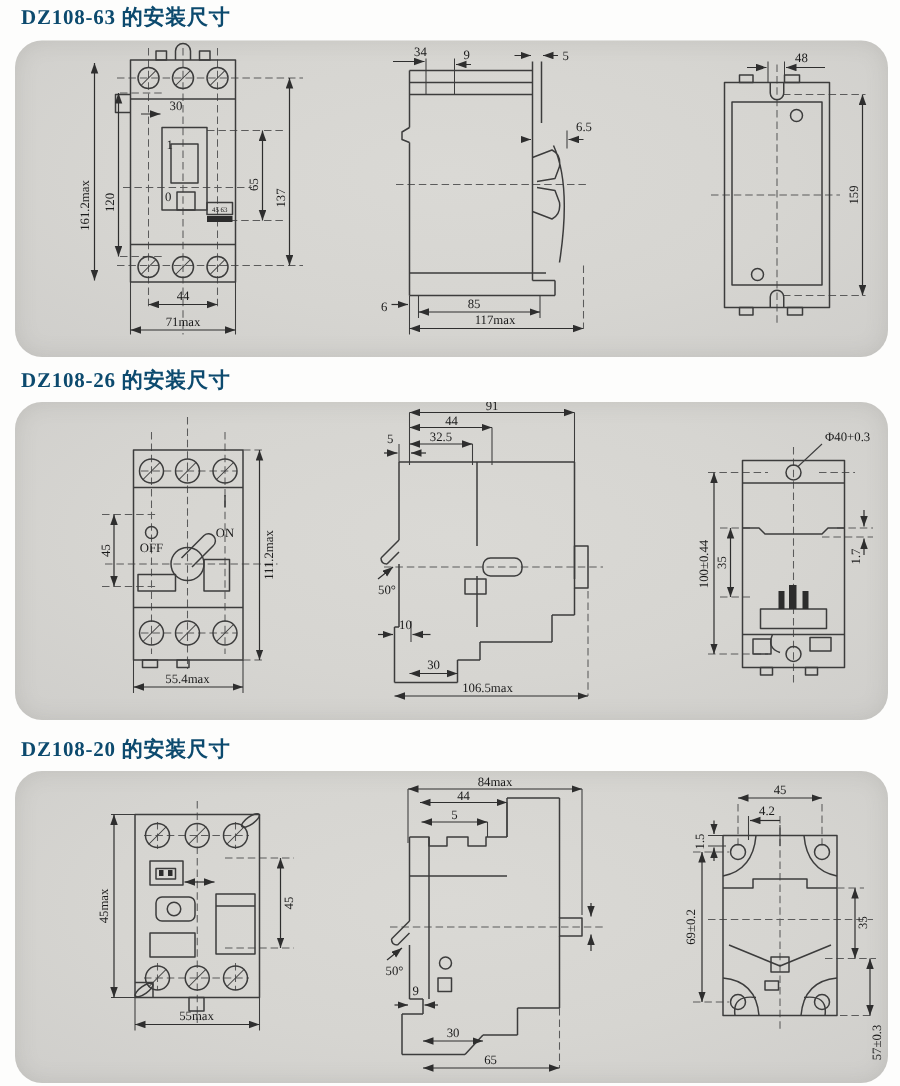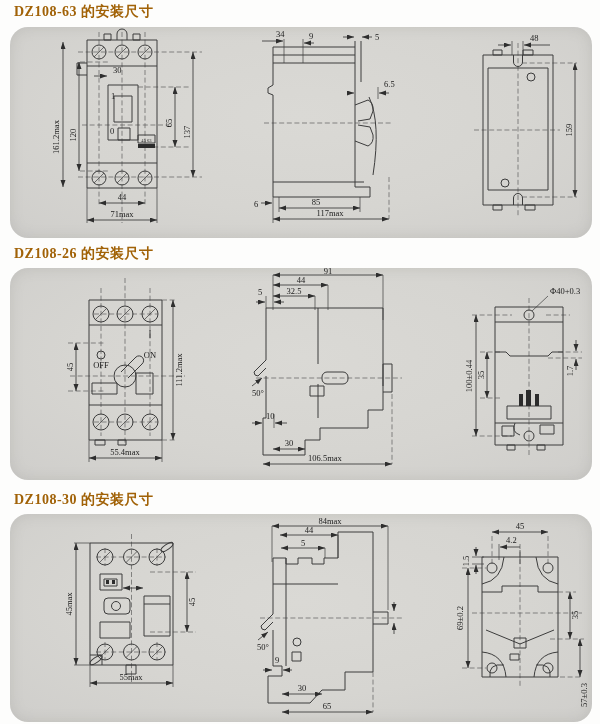--- a/index.html
+++ b/index.html
@@ -3,21 +3,21 @@
 <meta charset="utf-8">
 <style>
   html,body{margin:0;padding:0;}
   body{
     width:600px;height:724px;position:relative;
     background:#fdfdfc;
     font-family:"Liberation Serif","DejaVu Serif",serif;
   }
   .sec-title{
     position:absolute;left:14px;margin:0;
-    font-size:14px;font-weight:bold;color:#a16207;
+    font-size:14px;font-weight:bold;color:#0c4a6e;
     letter-spacing:.5px;white-space:nowrap;
   }
   #t1{top:3px}#t2{top:245px}#t3{top:491px}
   .panel{
     position:absolute;left:10px;width:582px;
     background:radial-gradient(ellipse at 50% 42%, #dad9d5 0%, #d6d5d1 55%, #cfcecb 100%);
     border-radius:18px;
     box-shadow:inset 0 0 14px rgba(110,110,104,.18);
   }
   #p1{top:27px;height:211px}
@@ -250,21 +250,21 @@
     <text class="dt" text-anchor="middle" transform="rotate(-90,462,108)" x="462" y="108">100±0.44</text>
     <line class="dm" x1="477" y1="84" x2="477" y2="130" marker-start="url(#ar)" marker-end="url(#ar)"></line>
     <text class="dt" text-anchor="middle" transform="rotate(-90,474,107)" x="474" y="107">35</text>
     <line class="dm" x1="566" y1="72" x2="566" y2="83" marker-end="url(#ar)"></line>
     <line class="dm" x1="566" y1="102" x2="566" y2="91" marker-end="url(#ar)"></line>
     <text class="dt" text-anchor="middle" transform="rotate(-90,563,103)" x="563" y="103">1.7</text>
   </g>
 </svg>
 </div>
 
-<h2 id="t3" class="sec-title">DZ108-30 的安装尺寸</h2>
+<h2 id="t3" class="sec-title">DZ108-20 的安装尺寸</h2>
 <div id="p3" class="panel">
 <svg width="582" height="208" viewBox="0 0 582 208">
 
   <g>
     <path class="cl" d="M121.5,20 V168 M95,34 V52 M95,128 V146 M147,34 V52 M147,128 V146 M86,43 H156 M86,138 H156 M140,58 H186 M140,118 H186"></path>
     <rect class="ol" x="80" y="29" width="83" height="122"></rect>
     <g>
       <circle class="ol" cx="95" cy="43" r="8"></circle>
           <line class="tn" x1="89" y1="49" x2="101" y2="37"></line>
       <circle class="ol" cx="121.5" cy="43" r="8"></circle>

